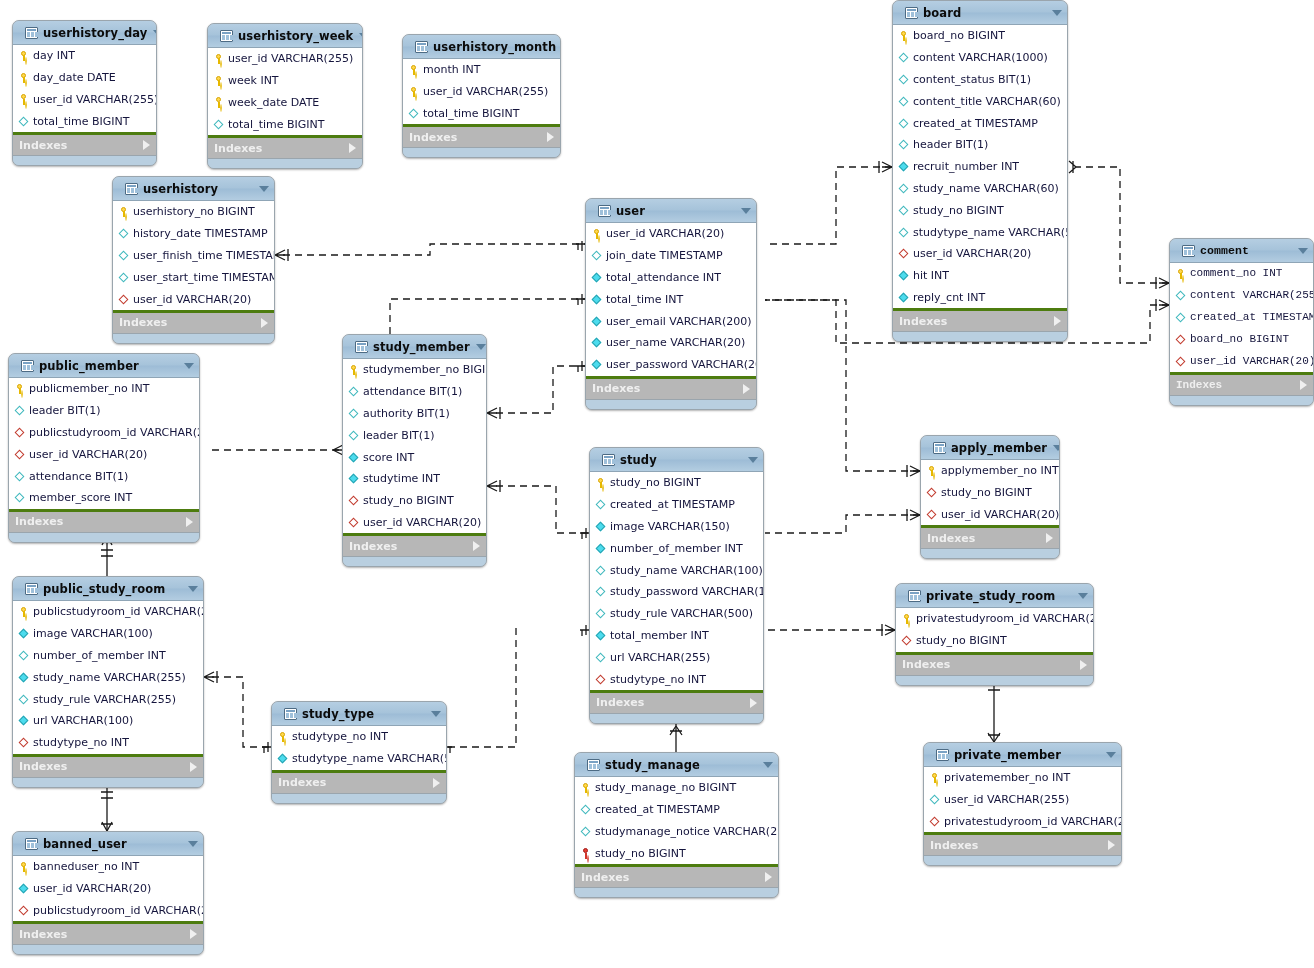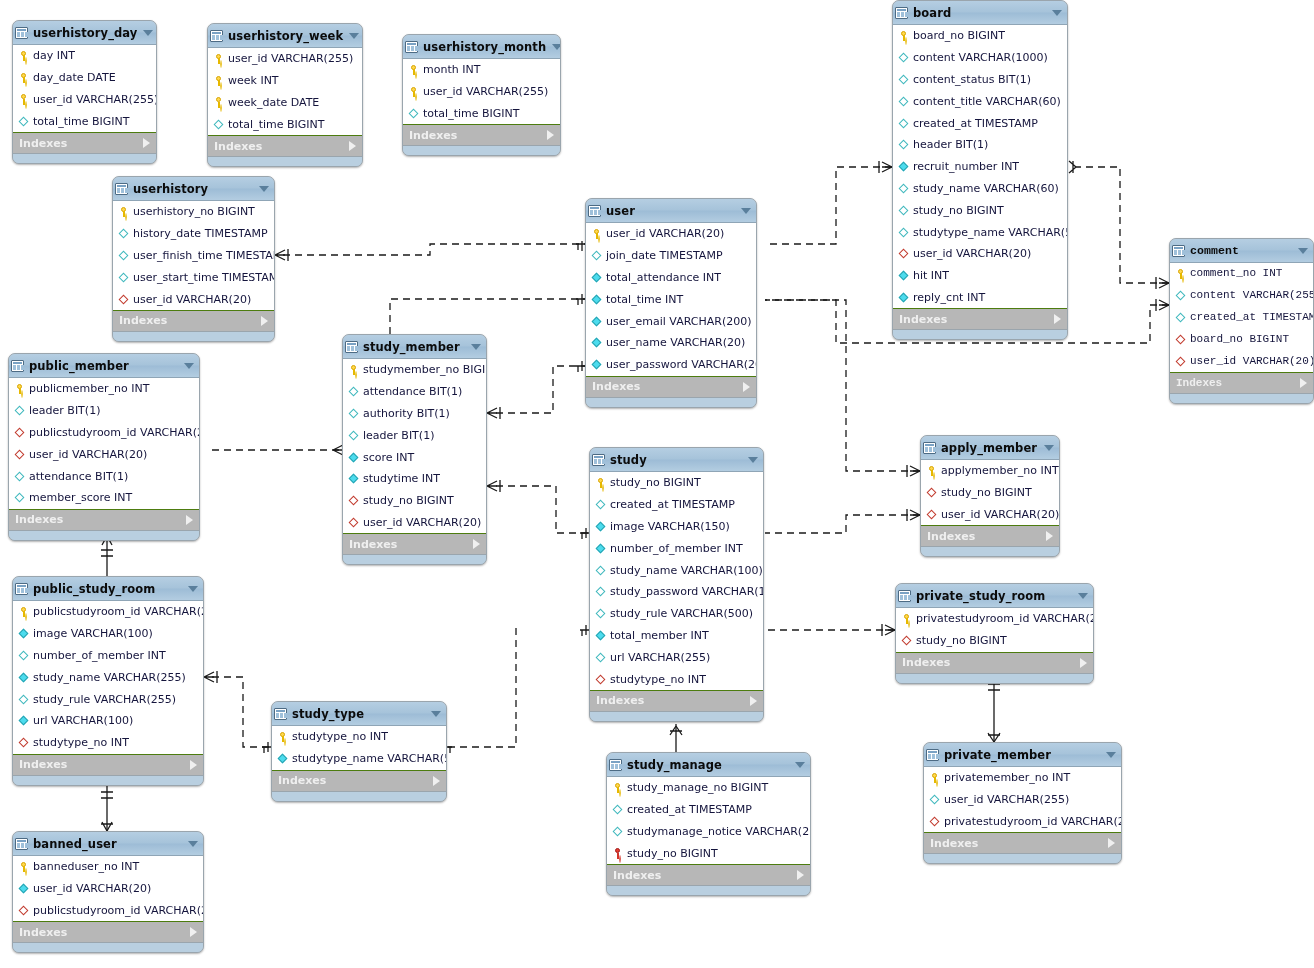--- a/index.html
+++ b/index.html
@@ -18,21 +18,21 @@
     border:1px solid #9aa5ad;
     border-radius:7px;
     background:#b9cfe0;
     box-shadow:0 1px 2px rgba(0,0,0,.30);
     box-sizing:border-box;
     overflow:hidden;
   }
   .tbl-head{
     height:23px;
     display:flex;align-items:center;
-    padding:0 5px 0 2px;
+    padding:0 5px 0 12px;
     background:linear-gradient(to bottom,#b5cee2 0%,#a6c3da 48%,#9dbcd6 52%,#b3cde1 100%);
     border-bottom:1px solid #8fa5b6;
     border-top-left-radius:6px;border-top-right-radius:6px;
   }
   .tbl-ico{
     width:13px;height:12px;flex:0 0 13px;margin-right:5px;
     border:1px solid #4d6b84;background:#ffffff;border-radius:1px;
     position:relative;box-sizing:border-box;
   }
   .tbl-ico:before{
@@ -47,21 +47,21 @@
     font-size:11.5px;font-weight:bold;color:#0b0b0b;
     white-space:nowrap;letter-spacing:.1px;flex:1 1 auto;
   }
   .tbl-arrow{
     flex:0 0 auto;margin-left:6px;
     width:0;height:0;border-left:5px solid transparent;border-right:5px solid transparent;
     border-top:6px solid #5a7f9c;
   }
   .tbl-cols{
     background:#ffffff;
-    border-bottom:1px solid #4d7c0f;
+    border-bottom:3px solid #4d7c0f;
   }
   .col{
     display:flex;align-items:center;
     height:21.8px;
     padding-left:4px;
     font-size:11px;color:#14143c;white-space:nowrap;
   }
   .col-txt{line-height:1;}
   .tbl-idx{
     height:20px;display:flex;align-items:center;
@@ -702,21 +702,21 @@
             <span class="mk diaf"></span>
             <span class="col-txt">studytype_name VARCHAR(50)</span>
           </div>
         </div>
         <div class="tbl-idx">
           <span class="lbl">Indexes</span>
           <span class="idx-arrow"></span>
         </div>
         <div class="tbl-foot"></div>
       </div>
-      <div class="tbl" style="left: 574px; top: 752px; width: 205px; margin-left: 32px;">
+      <div class="tbl" style="left: 574px; top: 752px; width: 205px;">
         <div class="tbl-head">
           <span class="tbl-ico"></span>
           <span class="tbl-title">study_manage</span>
           <span class="tbl-arrow"></span>
         </div>
         <div class="tbl-cols">
           <div class="col">
             <span class="mk pk"></span>
             <span class="col-txt">study_manage_no BIGINT</span>
           </div>

